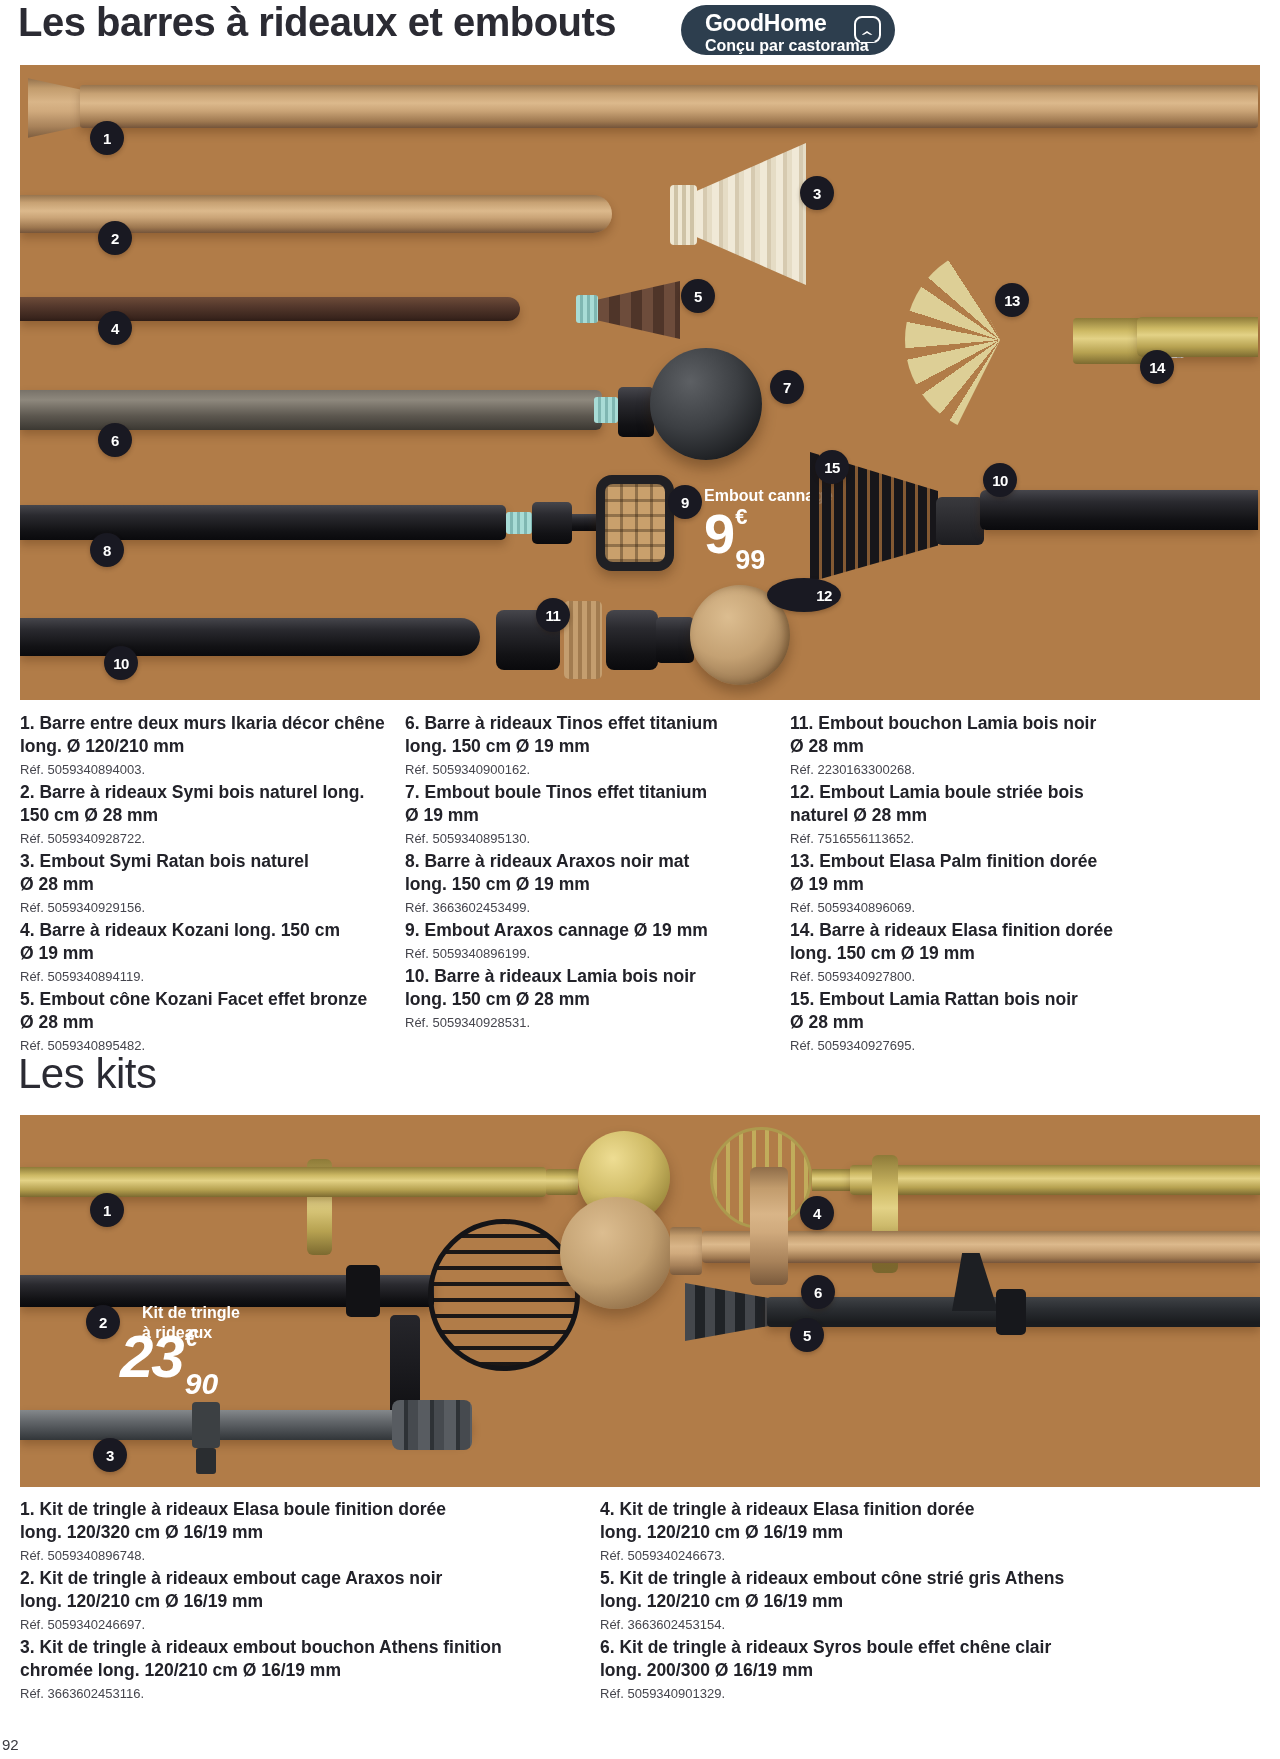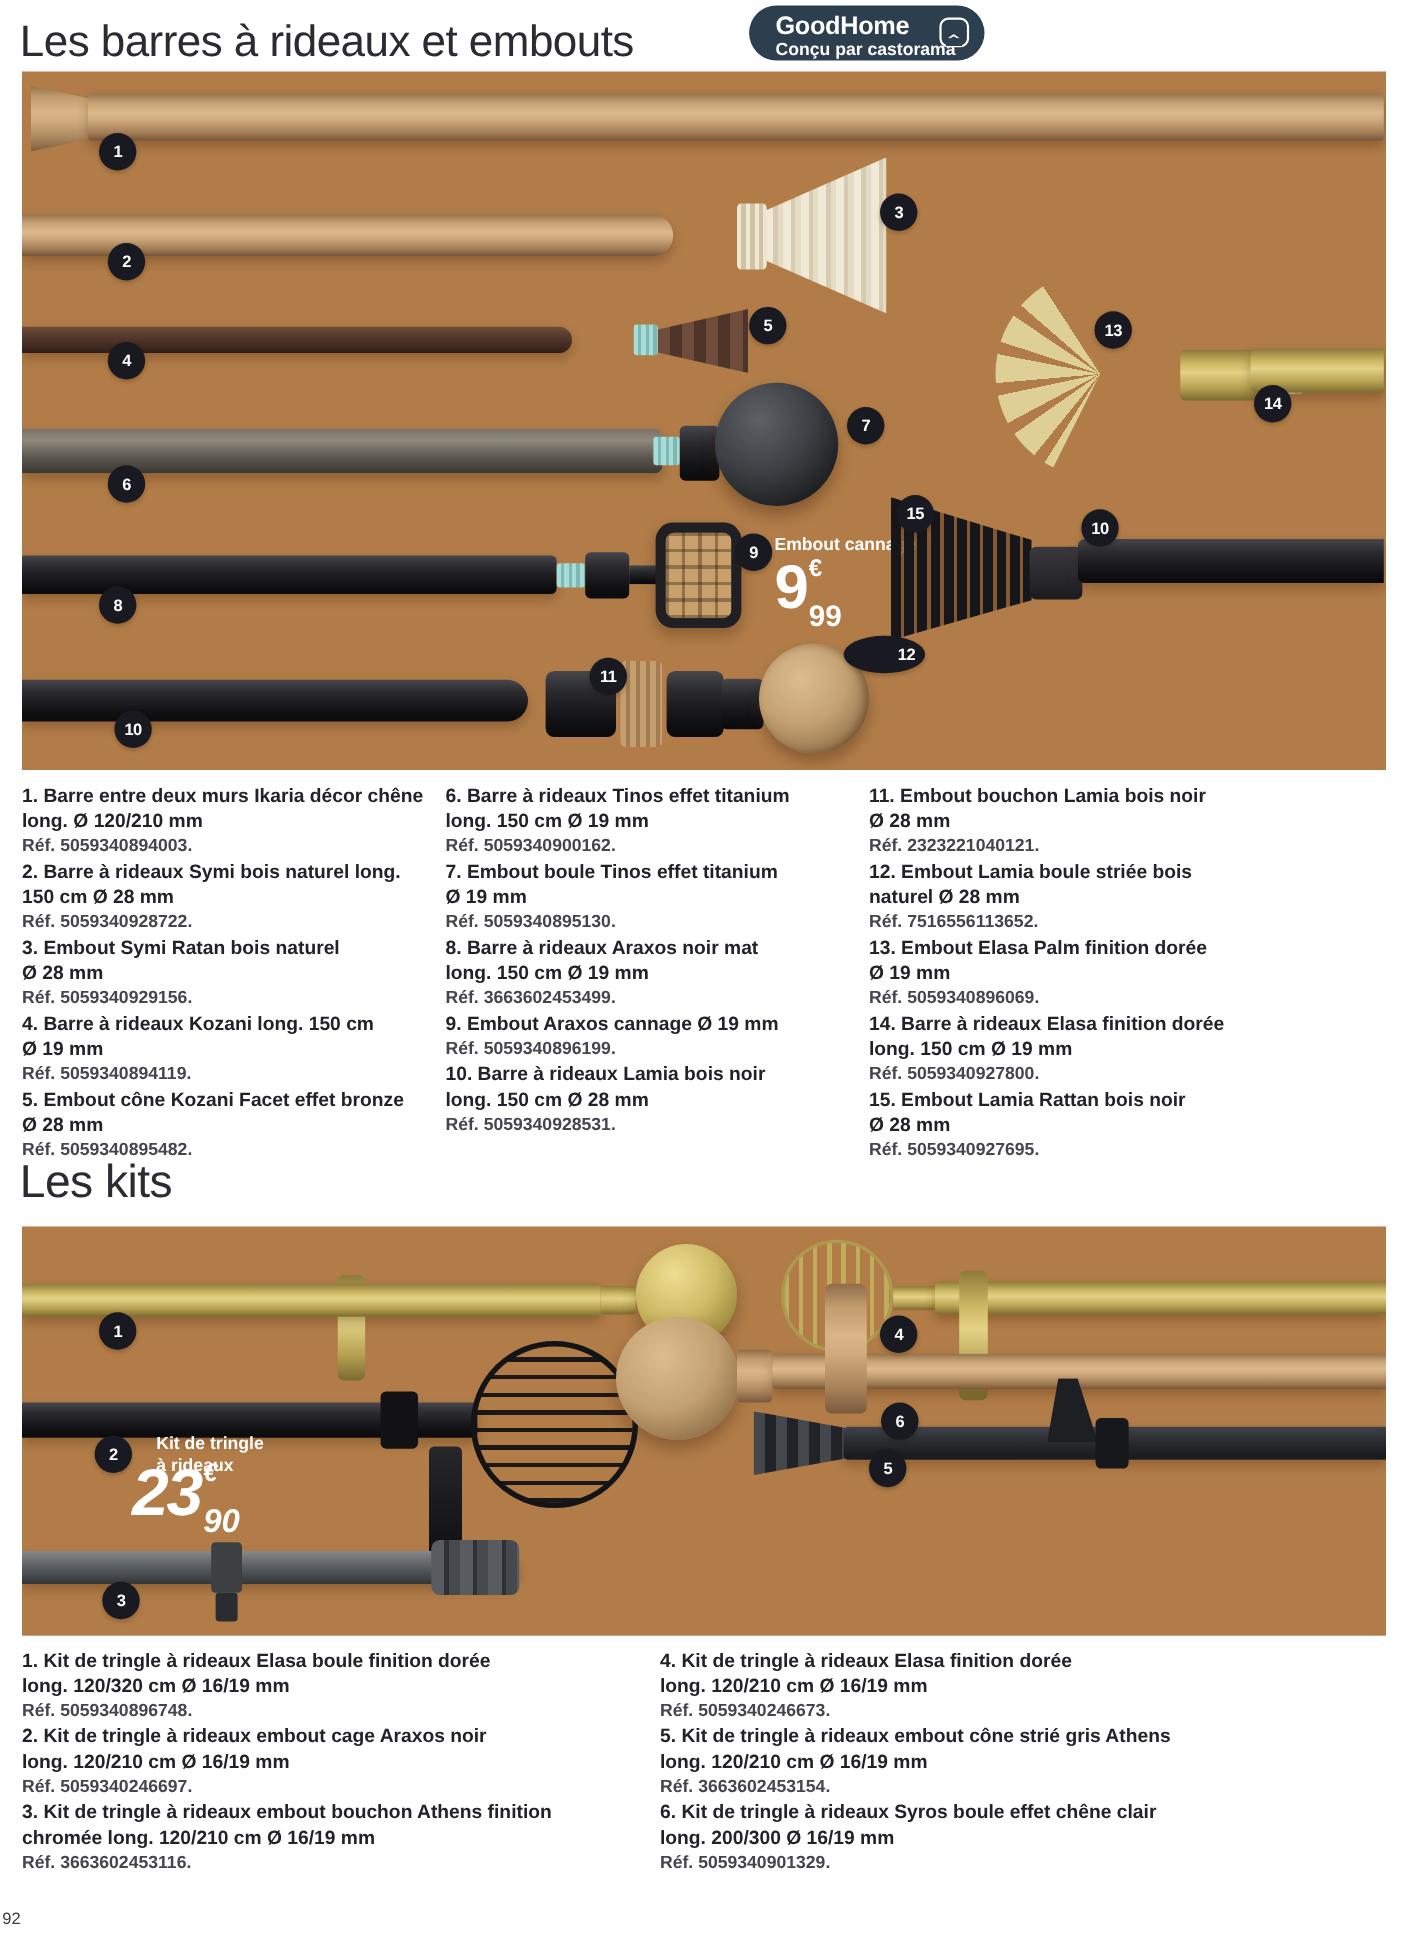--- a/index.html
+++ b/index.html
@@ -1,21 +1,21 @@
 <!DOCTYPE html>
 <html><head>
 <meta charset="utf-8">
 <style>
   html,body{margin:0;padding:0;background:#ffffff;}
   body{font-family:"Liberation Sans", sans-serif; color:#26262c;}
   .page{position:relative;width:1280px;height:1759px;background:#fff;overflow:hidden;}
   .abs{position:absolute;}
 
   
-  .title{position:absolute;left:18px;top:16px;font-size:40px;font-weight:400;letter-spacing:-0.5px;color:#2b2b33;}
+  .title{position:absolute;left:18px;top:0;font-size:40px;font-weight:700;letter-spacing:-0.5px;color:#2b2b33;}
   .brand{position:absolute;left:681px;top:5px;width:214px;height:50px;background:#2d3e4e;border-radius:26px;}
   .brand-name{position:absolute;left:24px;top:5px;font-size:23px;font-weight:700;color:#fff;letter-spacing:-0.3px;}
   .brand-tag{position:absolute;left:24px;top:32px;font-size:16px;font-weight:700;color:#fff;}
   .brand-house{position:absolute;right:14px;top:11px;width:27px;height:27px;border:2.5px solid #fff;border-radius:8px;box-sizing:border-box;}
   .brand-house .roof{position:absolute;left:3.5px;bottom:-1px;width:15px;height:12px;background:#2d3e4e;clip-path:polygon(50% 0,100% 42%,100% 100%,0 100%,0 42%);}
   .brand-house .roofline{position:absolute;left:5.5px;bottom:3px;width:11px;height:7px;background:#fff;clip-path:polygon(50% 0,100% 55%,78% 55%,50% 28%,22% 55%,0 55%);}
 
   
   .panel{position:absolute;left:20px;width:1240px;background:#b17c48;overflow:hidden;}
   .badge{position:absolute;width:34px;height:34px;border-radius:50%;background:#191922;color:#fff;
@@ -41,21 +41,21 @@
   .price-stack{display:flex;flex-direction:column;margin-left:2px;}
   .price-cur{font-weight:700;font-size:22px;}
   .price-cents{font-weight:700;font-size:27px;margin-top:19px;}
   .price-row.big .price-euros{font-size:60px;}
   .price-row.big .price-cur{font-size:23px;}
   .price-row.big .price-cents{font-size:30px;}
 
   
   .prod{margin:0 0 0 0;}
   .pname{font-weight:700;font-size:17.5px;line-height:23px;color:#222229;white-space:pre-line;}
-  .pref{font-size:16px;line-height:23px;color:#45454d;font-weight:bold;}
+  .pref{font-size:13px;line-height:23px;color:#45454d;}
   .col{position:absolute;}
 
   .kits-heading{position:absolute;left:18px;top:1050px;font-size:42px;font-weight:400;letter-spacing:-0.5px;color:#2b2b33;}
   .pagenum{position:absolute;left:2px;top:1736px;font-size:15px;color:#3a3a40;}
 </style>
 </head>
 <body>
 
 <div class="page">
 
@@ -197,21 +197,21 @@
     <div class="prod">
         <div class="pname">10. Barre à rideaux Lamia bois noir
 long. 150 cm Ø 28 mm</div>
         <div class="pref">Réf. 5059340928531.</div>
       </div>
   </div>
   <div class="col" style="left:790px;top:712px;width:400px;">
     <div class="prod">
         <div class="pname">11. Embout bouchon Lamia bois noir
 Ø 28 mm</div>
-        <div class="pref">Réf. 2323221040121.</div>
+        <div class="pref">Réf. 2230163300268.</div>
       </div>
     <div class="prod">
         <div class="pname">12. Embout Lamia boule striée bois
 naturel Ø 28 mm</div>
         <div class="pref">Réf. 7516556113652.</div>
       </div>
     <div class="prod">
         <div class="pname">13. Embout Elasa Palm finition dorée
 Ø 19 mm</div>
         <div class="pref">Réf. 5059340896069.</div>

